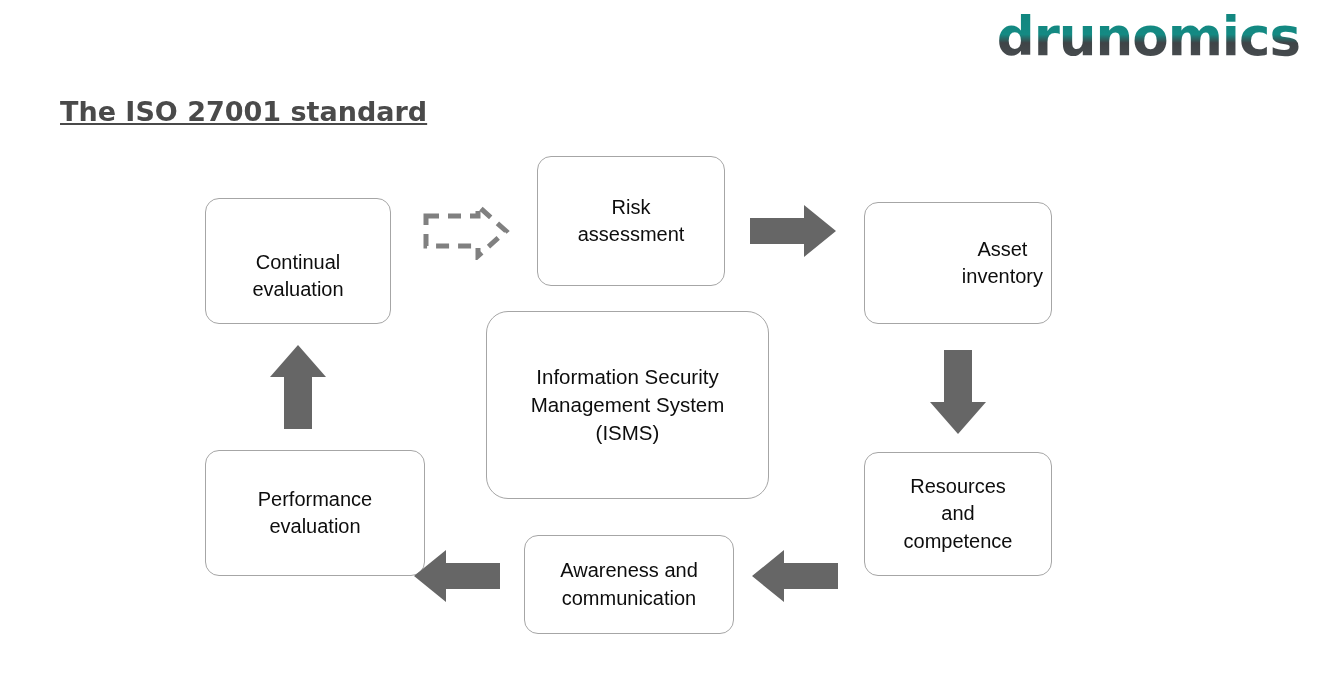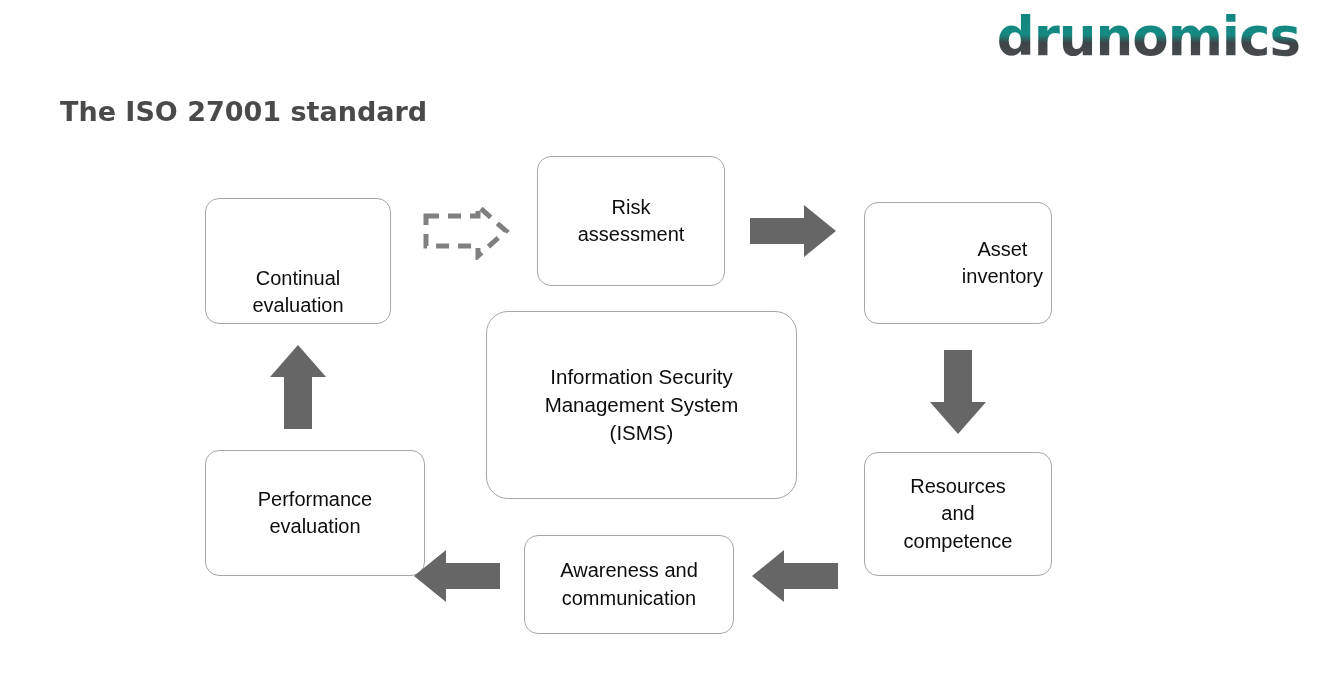--- a/index.html
+++ b/index.html
@@ -44,20 +44,21 @@
   #page-title {
     position: absolute;
     left: 60px;
     top: 96px;
     font-family: "DejaVu Sans", sans-serif;
     font-size: 27px;
     font-weight: 700;
     color: #4a4a4a;
     letter-spacing: 0px;
     white-space: nowrap;
+    text-decoration: underline;
   }
 
   
   #diagram {
     position: absolute;
     left: 0;
     top: 0;
     width: 1328px;
     height: 683px;
   }
@@ -69,21 +70,21 @@
     border-radius: 14px;
     background: #ffffff;
     display: flex;
     align-items: center;
     justify-content: center;
     text-align: center;
     font-family: "Liberation Sans", sans-serif;
     font-size: 20px;
     line-height: 1.36;
     color: #0d0d0d;
-    padding: 4px 8px;
+    padding: 20px 8px;
   }
   .node.center {
     border-radius: 22px;
     font-size: 20.5px;
   }
 
   .arrow {
     position: absolute;
   }
   .arrow svg { display: block; }
@@ -113,21 +114,21 @@
     </span>
   </div>
 
   <div class="node" style="left:864px; top:202px; width:188px; height:122px;justify-content:flex-end;">
     <span>
       <span>Asset</span><br>
       <span>inventory</span>
     </span>
   </div>
 
-  <div class="node center" style="left:486px; top:311px; width:311px; height:188px;">
+  <div class="node center" style="left:486px; top:311px; width:283px; height:188px;">
     <span>
       <span>Information Security</span><br>
       <span>Management System</span><br>
       <span>(ISMS)</span>
     </span>
   </div>
 
   <div class="node" style="left:864px; top:452px; width:188px; height:124px;">
     <span>
       <span>Resources</span><br>

